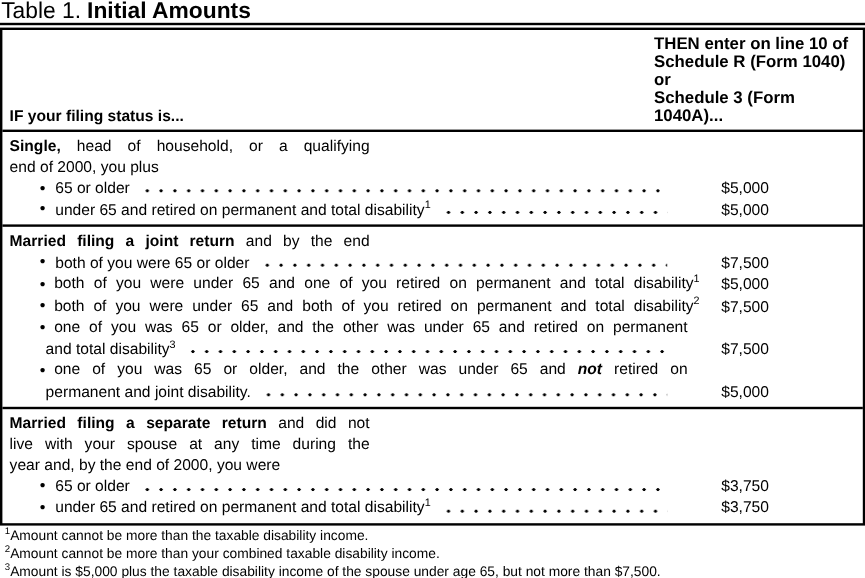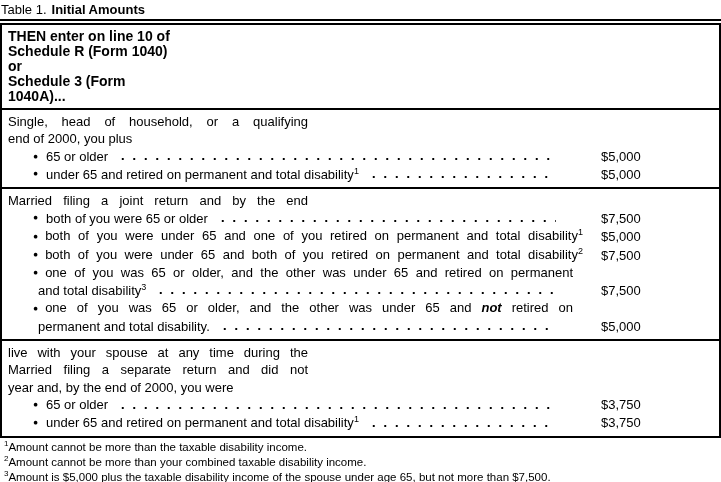--- a/index.html
+++ b/index.html
@@ -5,21 +5,21 @@
   * { box-sizing: border-box; }
   html, body { margin: 0; padding: 0; }
   body {
     width: 721px; height: 482px; overflow: hidden;
     background: #ffffff; color: #000000;
     font-family: "Liberation Sans", sans-serif;
     font-size: 13px;
   }
   .page { padding-top: 1px; }
 
-  .title { padding: 1px 0 2px 1px; font-size: 13px; line-height: 15px; }
+  .title { padding: 1px 0 2px 1px; font-size: 19px; line-height: 15px; }
   .title .tname { font-weight: 700; margin-left: 5px; }
   .title-rule { height: 2px; background: #000; }
 
   .tbl { margin-top: 2px; border: 2px solid #000; }
 
   .thead {
     display: flex; justify-content: space-between; align-items: flex-end;
     border-bottom: 2px solid #000; padding: 4px 6px 4px 6px;
   }
   .th-left { font-weight: 700; font-size: 13px; }
@@ -44,38 +44,39 @@
   .row-main.wide .bullet { display: inline-block; width: auto; margin-right: 7px; vertical-align: 1.5px; }
 
   .row-text { white-space: nowrap; }
   .leader { flex: 1; height: 4px; margin: 0 45px 4px 9px; }
   .leader.dots {
     background-image: radial-gradient(circle, #000 1.2px, rgba(0,0,0,0) 1.5px);
     background-size: 11.5px 4px; background-repeat: repeat-x; background-position: 0 60%;
   }
   .amount { flex: none; width: 112px; line-height: 17.3px; }
 
-  .b  { font-weight: 400; }
+  .b  { font-weight: 700; }
   .bi { font-weight: 700; font-style: italic; }
   sup { font-size: 9px; line-height: 0; }
 
   .footnotes { margin-top: 2px; padding-left: 4px; font-size: 11.5px; line-height: 15px; }
   .footnotes sup { font-size: 8px; }
 </style>
 </head>
 <body>
 
 <div class="page">
   <div class="title">
     <span>Table 1.</span><span class="tname">Initial Amounts</span>
   </div>
   <div class="title-rule"></div>
 
   <div class="tbl" id="tbl">
     <div class="thead">
+      <div class="th-left">IF your filing status is...</div>
       <div class="th-right" id="th-right">
           <div>THEN enter on line 10 of</div>
           <div>Schedule R (Form 1040) or</div>
           <div>Schedule 3 (Form 1040A)...</div>
         </div>
     </div>
 
   <div class="section">
         <div class="intro-line just"><span class="b">Single,</span><span> head of household, or a qualifying</span></div>
         <div class="intro-line"><span>end of 2000, you plus</span></div>
@@ -122,29 +123,29 @@
             <span class="row-text"><span>and total disability</span><sup>3</sup></span>
             <span class="leader dots"></span>
           </div>
           <div class="amount">$7,500</div>
         </div>
         <div class="row noamount">
           <div class="row-main wide"><span class="bullet">●</span><span>one of you was 65 or older, and the other was under 65 and </span><span class="bi">not</span><span> retired on</span></div>
         </div>
         <div class="row">
           <div class="row-main cont">
-            <span class="row-text"><span>permanent and total disability.</span></span>
+            <span class="row-text"><span>permanent and joint disability.</span></span>
             <span class="leader dots"></span>
           </div>
           <div class="amount">$5,000</div>
         </div>
       </div>
       <div class="section">
+        <div class="intro-line just"><span class="b">Married filing a separate return</span><span> and did not</span></div>
         <div class="intro-line just"><span>live with your spouse at any time during the</span></div>
-        <div class="intro-line just"><span class="b">Married filing a separate return</span><span> and did not</span></div>
         <div class="intro-line"><span>year and, by the end of 2000, you were</span></div>
         <div class="row">
           <div class="row-main">
             <span class="bullet">●</span>
             <span class="row-text"><span>65 or older</span></span>
             <span class="leader dots"></span>
           </div>
           <div class="amount">$3,750</div>
         </div>
         <div class="row">

